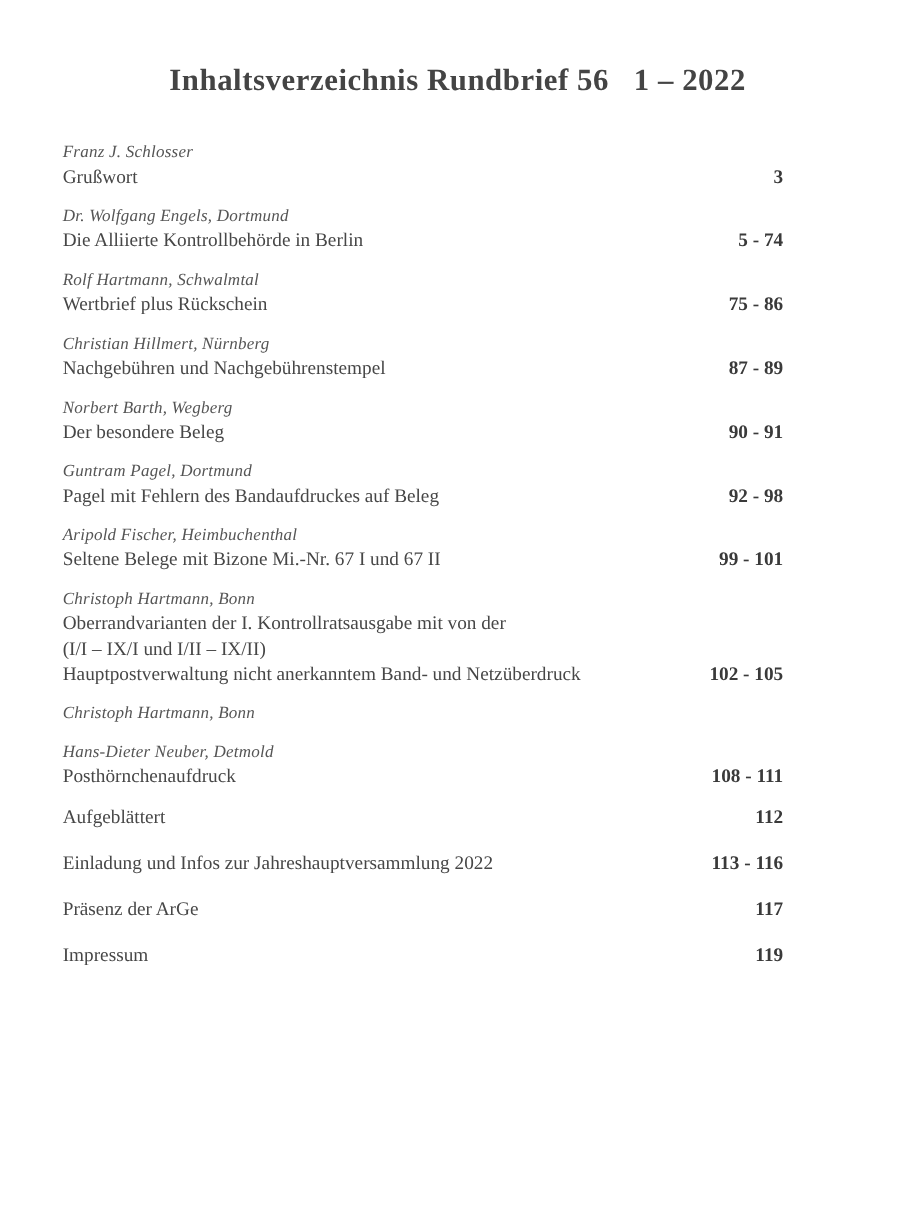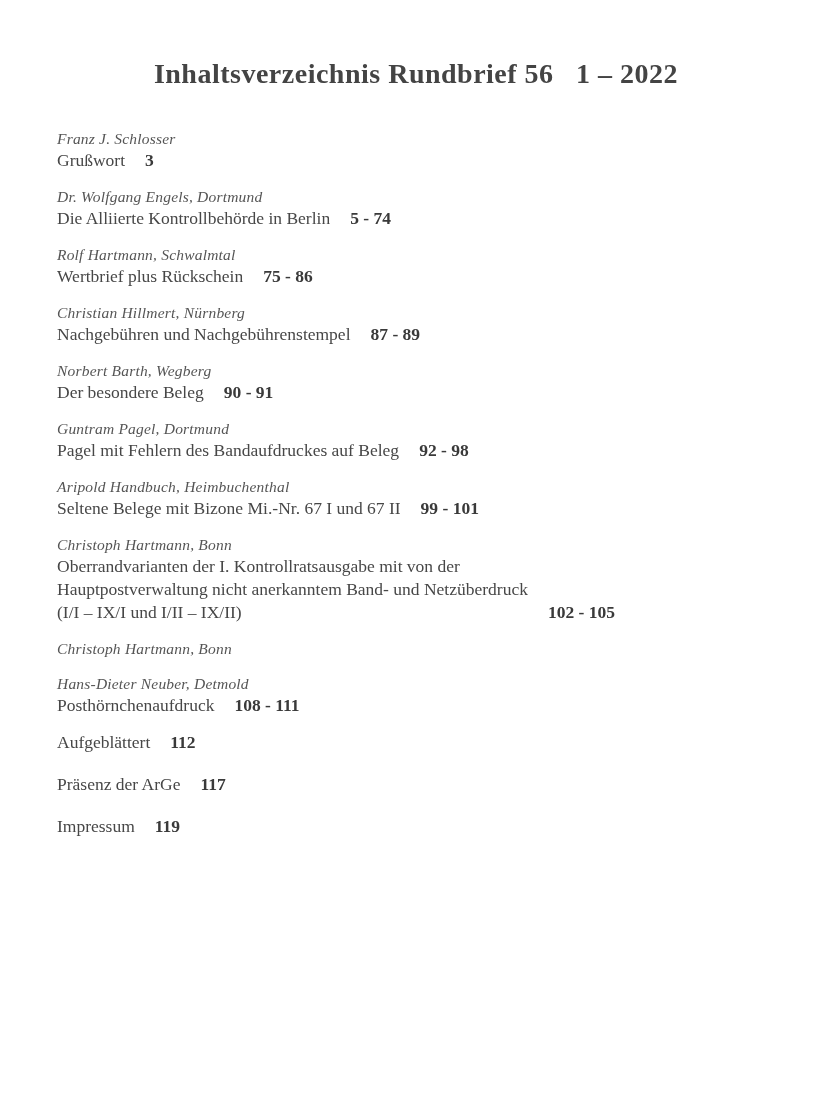--- a/index.html
+++ b/index.html
@@ -40,21 +40,23 @@
   }
   .entry .author {
     font-style: italic;
     font-size: 15.5px;
     line-height: 21px;
     color: #555555;
     letter-spacing: 0.2px;
   }
   .entry .row {
     display: flex;
+    justify-content: space-between;
     align-items: flex-end;
+    gap: 48px;
   }
   .entry .lines {
     max-width: 500px;
     font-size: 17.5px;
     line-height: 23px;
     color: #474747;
   }
   .entry .pages {
     font-size: 17.5px;
     line-height: 23px;
@@ -125,36 +127,36 @@
     <div class="author">Guntram Pagel, Dortmund</div>
     <div class="row">
       <div class="lines">
             <div>Pagel mit Fehlern des Bandaufdruckes auf Beleg</div>
           </div>
       <div class="pages">92 - 98</div>
     </div>
   </div>
 
   <div class="entry">
-    <div class="author">Aripold Handbuch, Heimbuchenthal</div>
+    <div class="author">Aripold Fischer, Heimbuchenthal</div>
     <div class="row">
       <div class="lines">
             <div>Seltene Belege mit Bizone Mi.-Nr. 67 I und 67 II</div>
           </div>
       <div class="pages">99 - 101</div>
     </div>
   </div>
 
   <div class="entry">
     <div class="author">Christoph Hartmann, Bonn</div>
     <div class="row">
       <div class="lines">
             <div>Oberrandvarianten der I. Kontrollratsausgabe mit von der</div>
+            <div>(I/I – IX/I und I/II – IX/II)</div>
             <div>Hauptpostverwaltung nicht anerkanntem Band- und Netzüberdruck</div>
-            <div>(I/I – IX/I und I/II – IX/II)</div>
           </div>
       <div class="pages">102 - 105</div>
     </div>
   </div>
 
   <div class="entry">
     <div class="author">Christoph Hartmann, Bonn</div>
   </div>
 
   <div class="entry">
@@ -170,20 +172,29 @@
   <div class="entry no-author">
 
     <div class="row">
       <div class="lines">
             <div>Aufgeblättert</div>
           </div>
       <div class="pages">112</div>
     </div>
   </div>
 
+  <div class="entry no-author">
+
+    <div class="row">
+      <div class="lines">
+            <div>Einladung und Infos zur Jahreshauptversammlung 2022</div>
+          </div>
+      <div class="pages">113 - 116</div>
+    </div>
+  </div>
 
   <div class="entry no-author">
 
     <div class="row">
       <div class="lines">
             <div>Präsenz der ArGe</div>
           </div>
       <div class="pages">117</div>
     </div>
   </div>

